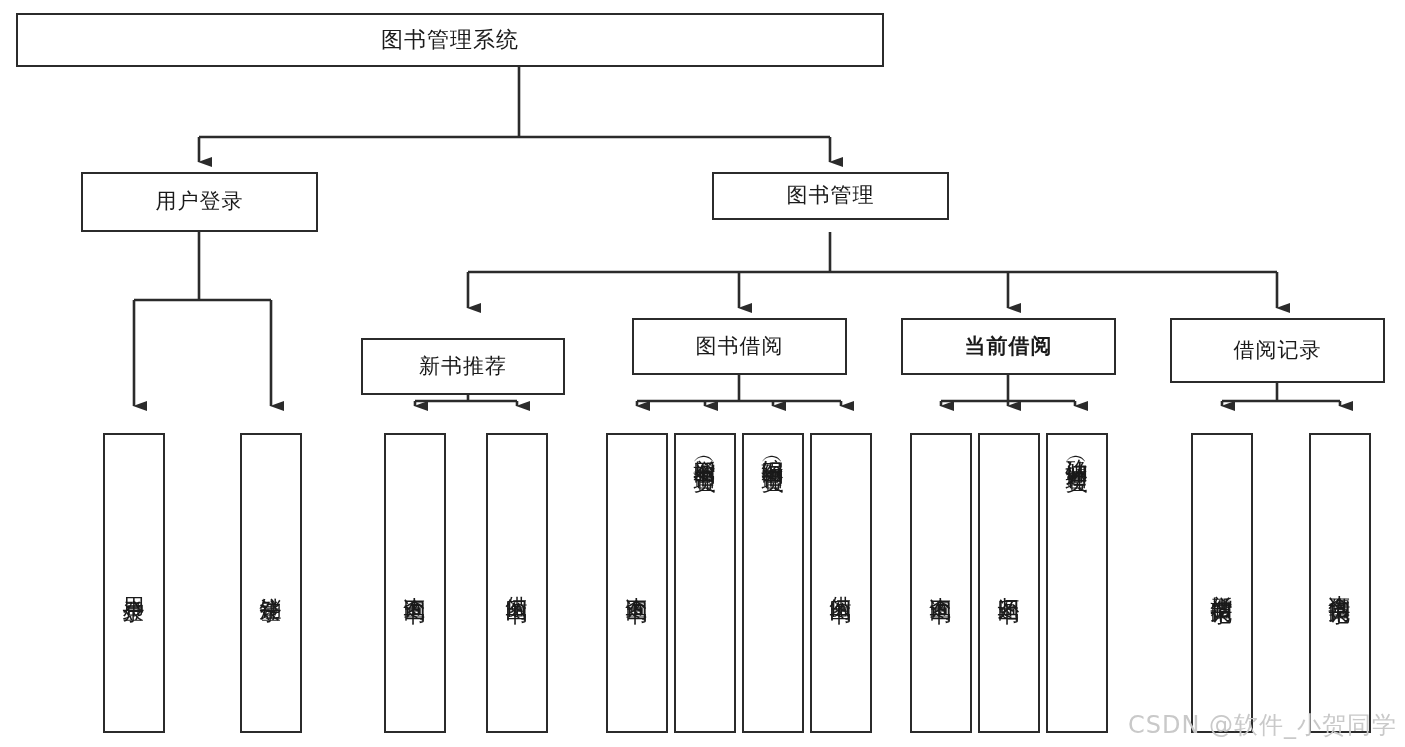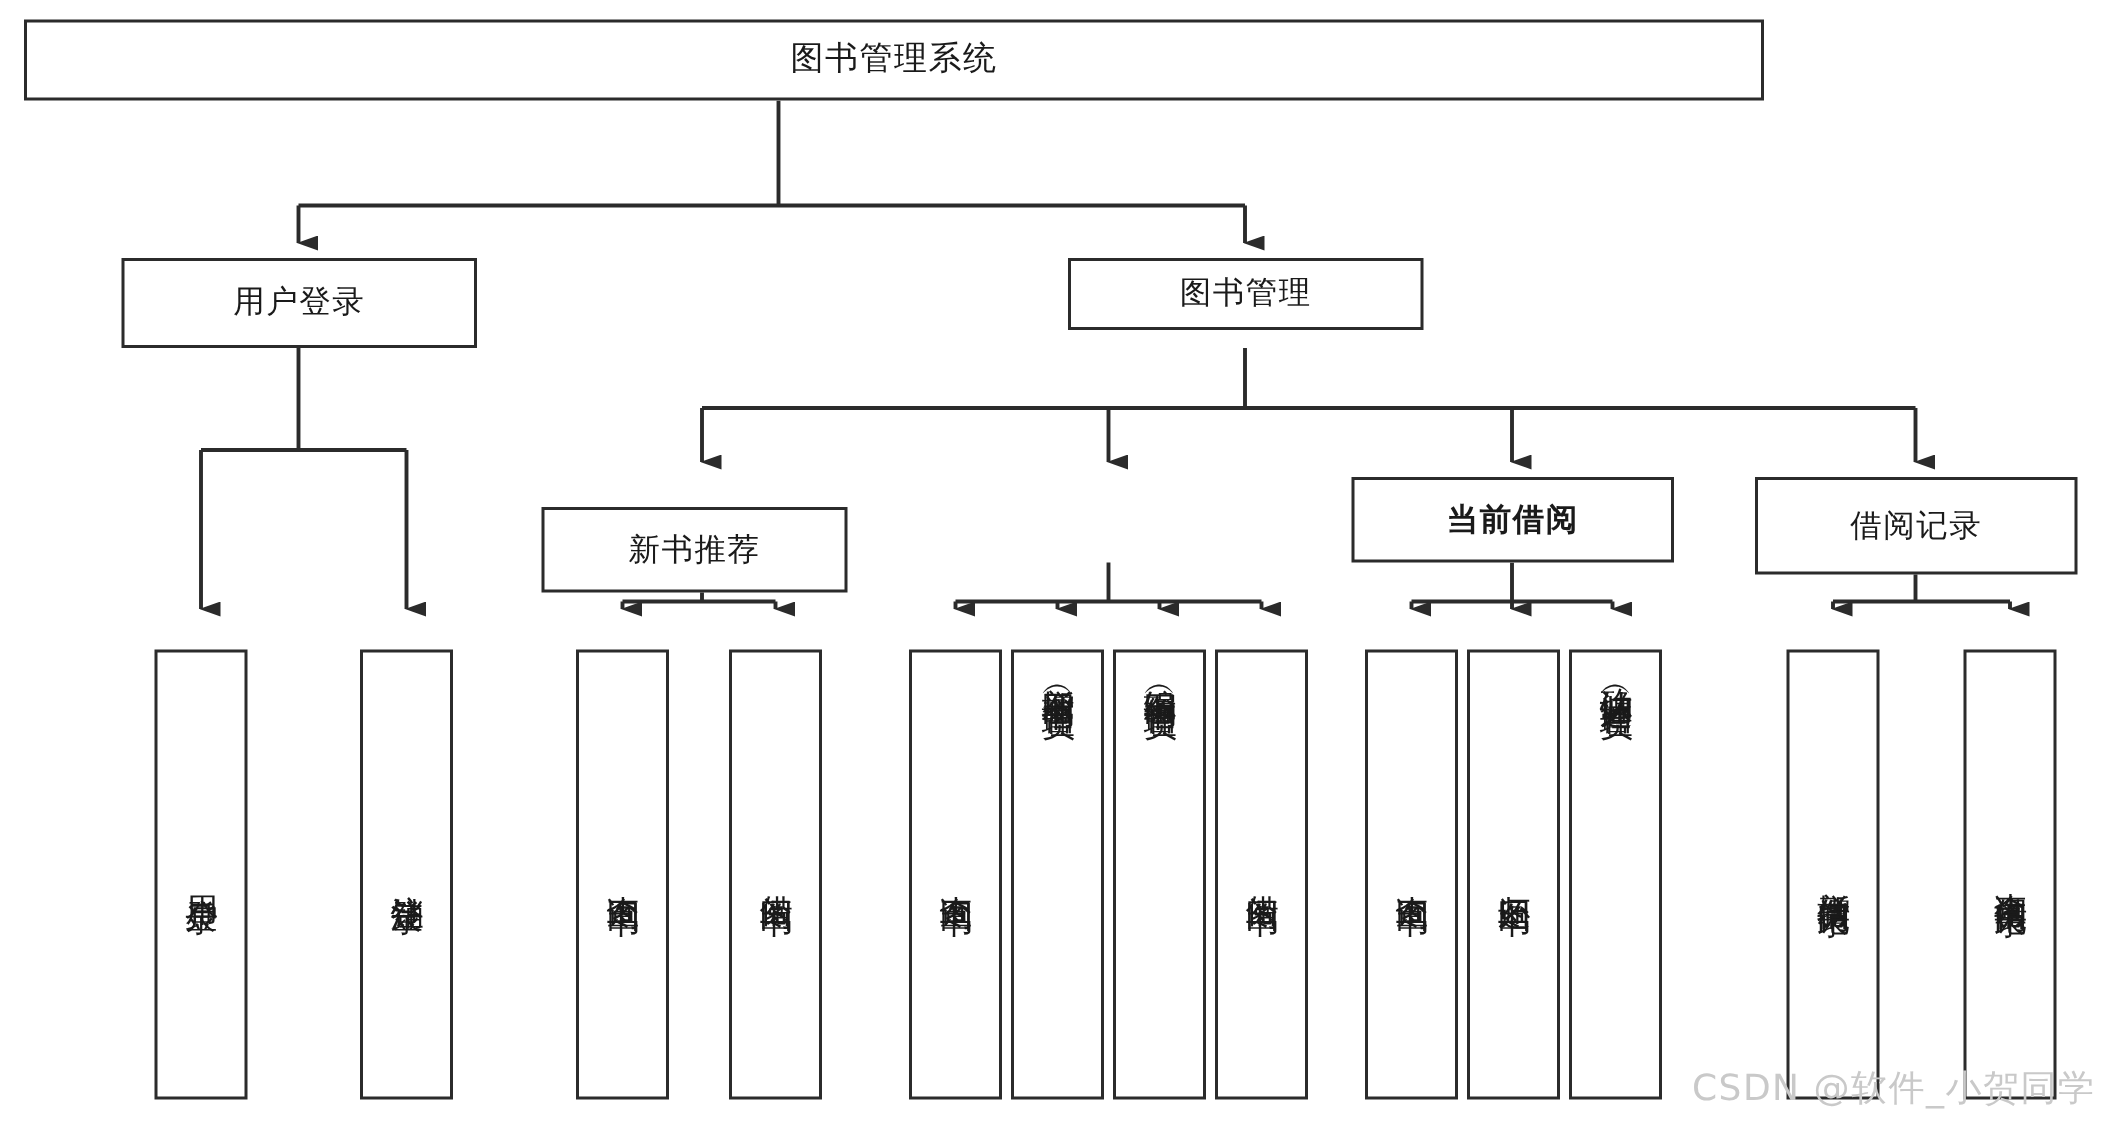--- a/index.html
+++ b/index.html
@@ -114,33 +114,36 @@
       <path d="M1008,401 L1008,406" marker-end="url(#arrow)"></path>
       <path d="M1075,401 L1075,406" marker-end="url(#arrow)"></path>
 
       <path d="M1277,375 L1277,401"></path>
       <path d="M1222,401 L1340,401"></path>
       <path d="M1222,401 L1222,406" marker-end="url(#arrow)"></path>
       <path d="M1340,401 L1340,406" marker-end="url(#arrow)"></path>
     </g>
   </svg>
 
-  <div class="node h root" style="left:16px;top:13px;width:1160px;height:54px;align-items:center;">
+  <div class="node h root" style="left:16px;top:13px;width:868px;height:54px;align-items:center;">
     <span>图书管理系统</span>
   </div>
 
   <div class="node h" style="left:81px;top:172px;width:237px;height:60px;">
     <span>用户登录</span>
   </div>
   <div class="node h" style="left:712px;top:172px;width:237px;height:48px;">
     <span>图书管理</span>
   </div>
 
   <div class="node h" style="left:361px;top:318px;width:204px;height:57px;margin-top:20px;">
     <span>新书推荐</span>
+  </div>
+  <div class="node h" style="left:632px;top:318px;width:215px;height:57px;">
+    <span>图书借阅</span>
   </div>
   <div class="node h" style="left:901px;top:318px;width:215px;height:57px;font-weight:bold;">
     <span>当前借阅</span>
   </div>
   <div class="node h" style="left:1170px;top:318px;width:215px;height:65px;">
     <span>借阅记录</span>
   </div>
 
   <div class="node v center" style="left:103px;top:433px;width:62px;height:300px;">
     <span class="vtext">用户登录</span>

